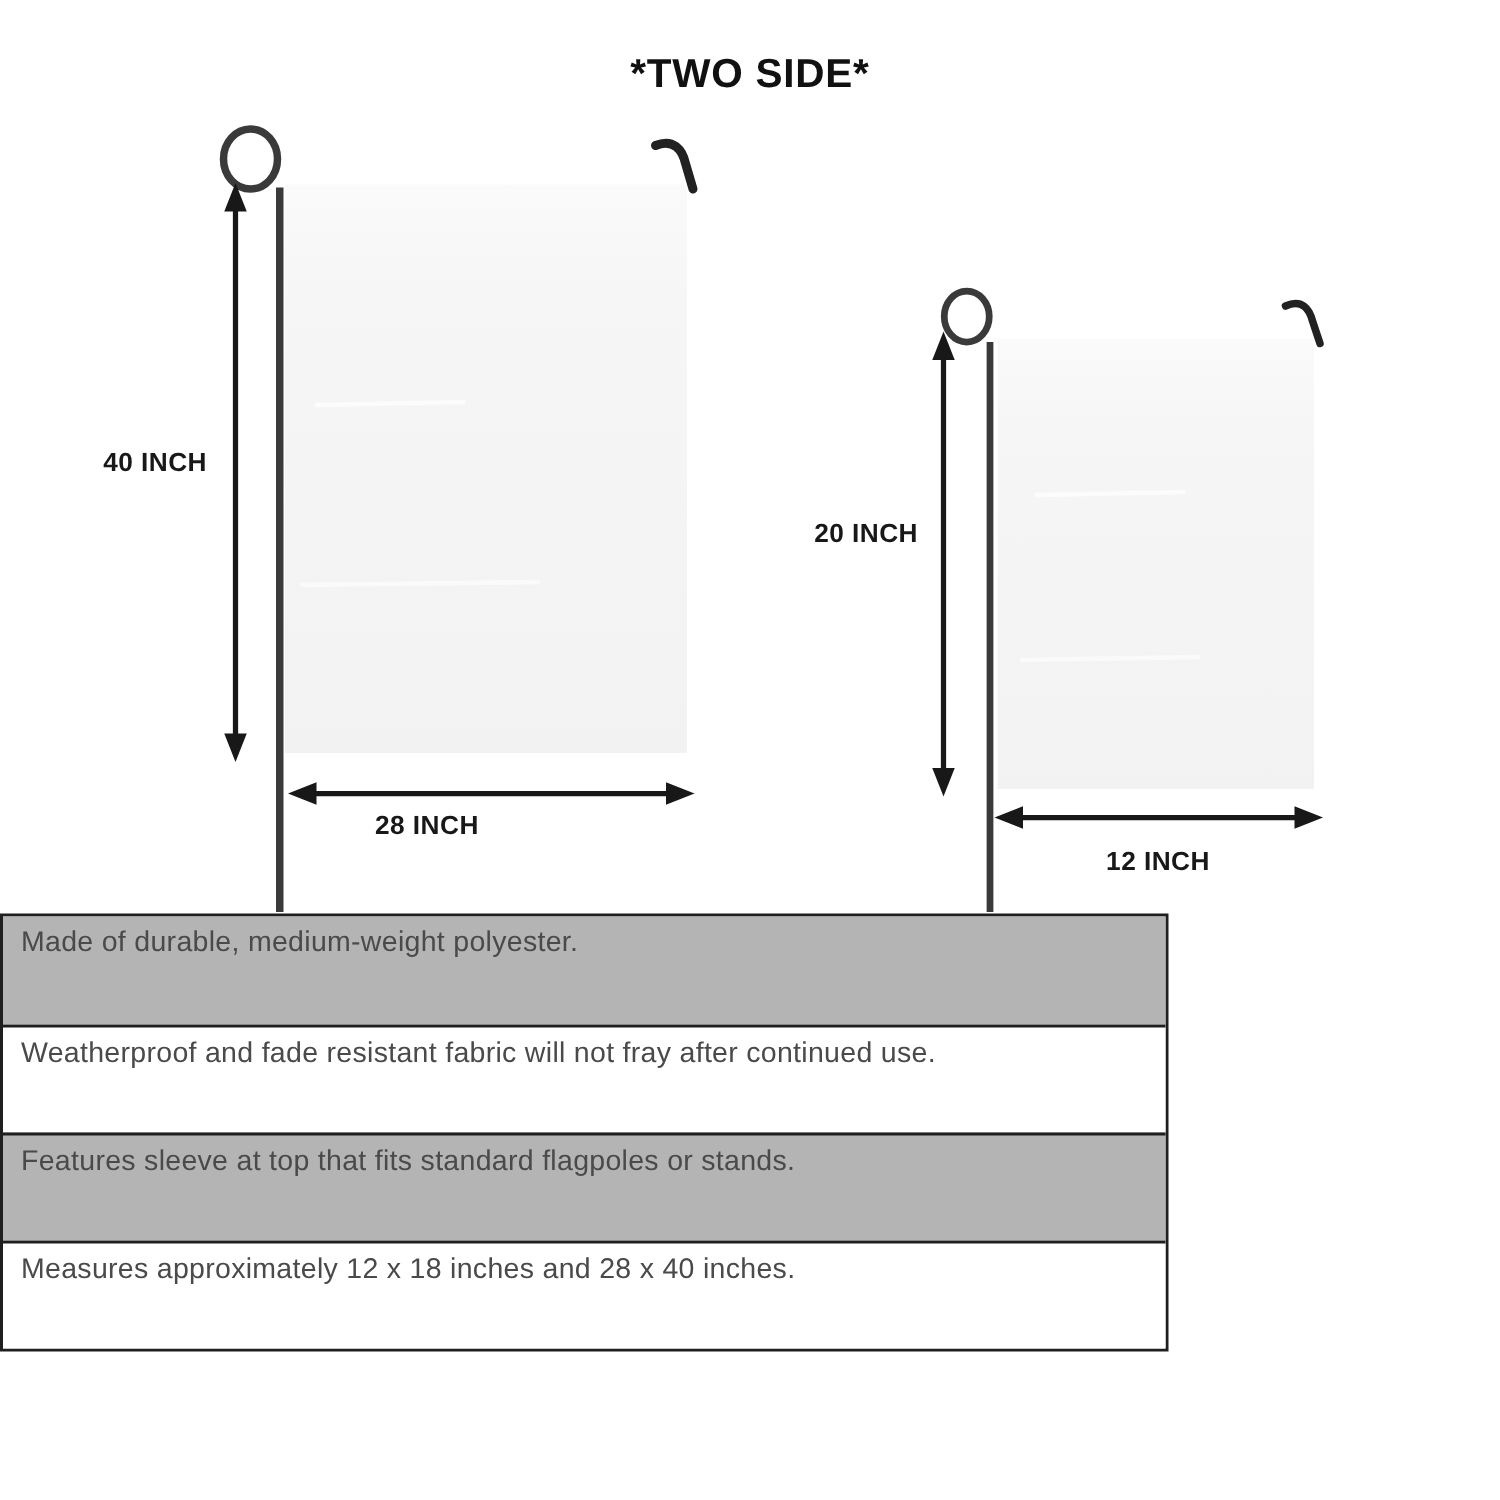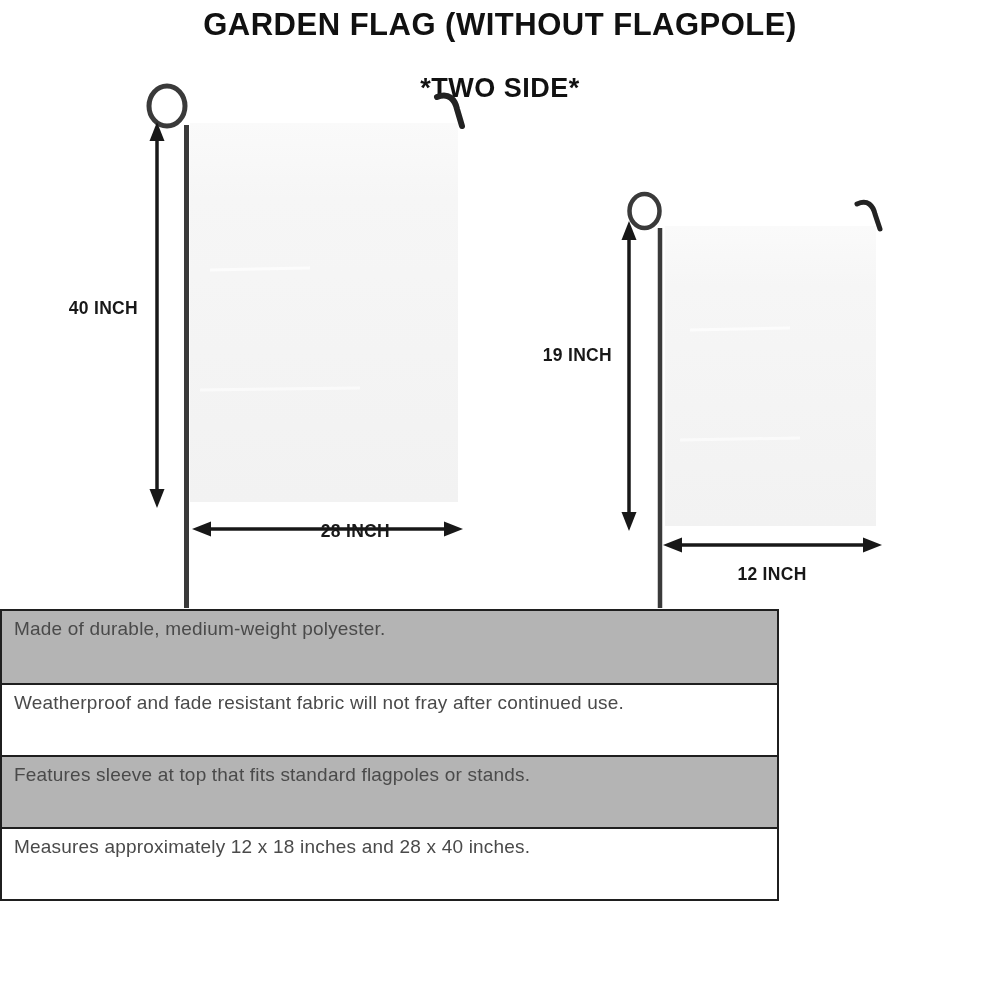--- a/index.html
+++ b/index.html
@@ -20,37 +20,36 @@
 
   .title-block{position:absolute;top:6px;left:0;width:1000px;text-align:center;color:var(--ink);}
   .title-line1{font-size:31px;font-weight:800;letter-spacing:0.5px;line-height:1.25;}
   .title-line2{font-size:27px;font-weight:800;letter-spacing:0.5px;line-height:1.15;margin-top:28px;}
 
   .diagram{position:absolute;top:0;left:0;width:1000px;height:612px;}
   .diagram svg{position:absolute;top:0;left:0;}
 
   .dim-label{position:absolute;font-weight:700;color:#181818;font-size:17.5px;letter-spacing:0.3px;}
   .dim-40{left:38px;top:298px;width:100px;text-align:right;}
-  .dim-28{left:250px;top:521px;width:140px;text-align:right;}
+  .dim-28{left:250px;top:540px;width:140px;text-align:left;}
   .dim-18{left:512px;top:345px;width:100px;text-align:right;}
   .dim-12{left:702px;top:564px;width:140px;text-align:center;}
 
   .features{position:absolute;top:609px;left:0;width:779px;border:2px solid var(--table-border);background:#fff;}
   .feature-row{height:72px;padding:7px 12px 0 12px;font-size:19px;color:var(--row-text);letter-spacing:0.2px;}
   .feature-row + .feature-row{border-top:2px solid var(--table-border);}
   .row-shaded{background:var(--row-shaded);}
   .row-plain{background:var(--row-plain);}
 </style>
 </head>
 <body>
 
 <div class="page">
 
   <div class="title-block">
-    <div class="title-line1">GARDEN FLAG (WITHOUT FLAGPOLE)</div>
     <div class="title-line2">*TWO SIDE*</div>
   </div>
 
   <div class="diagram">
     <svg width="1000" height="612" viewBox="0 0 1000 612">
       <defs>
         <linearGradient id="flagGrad" x1="0" y1="0" x2="0" y2="1">
           <stop offset="0" stop-color="#fafafa"></stop>
           <stop offset="0.2" stop-color="#f6f6f6"></stop>
           <stop offset="1" stop-color="#f2f2f2"></stop>
@@ -102,21 +101,21 @@
         <g fill="#181818" stroke="#181818">
           <line x1="680" y1="545" x2="866" y2="545" stroke-width="3.5"></line>
           <polygon points="663,545 682,537.5 682,552.5" stroke="none"></polygon>
           <polygon points="882,545 863,537.5 863,552.5" stroke="none"></polygon>
         </g>
       </g>
     </svg>
 
     <div class="dim-label dim-40">40 INCH</div>
     <div class="dim-label dim-28">28 INCH</div>
-    <div class="dim-label dim-18">19 INCH</div>
+    <div class="dim-label dim-18">20 INCH</div>
     <div class="dim-label dim-12">12 INCH</div>
   </div>
 
   <div class="features">
     <div class="feature-row row-shaded">Made of durable, medium-weight polyester.</div>
     <div class="feature-row row-plain">Weatherproof and fade resistant fabric will not fray after continued use.</div>
     <div class="feature-row row-shaded">Features sleeve at top that fits standard flagpoles or stands.</div>
     <div class="feature-row row-plain">Measures approximately 12 x 18 inches and 28 x 40 inches.</div>
   </div>
 

